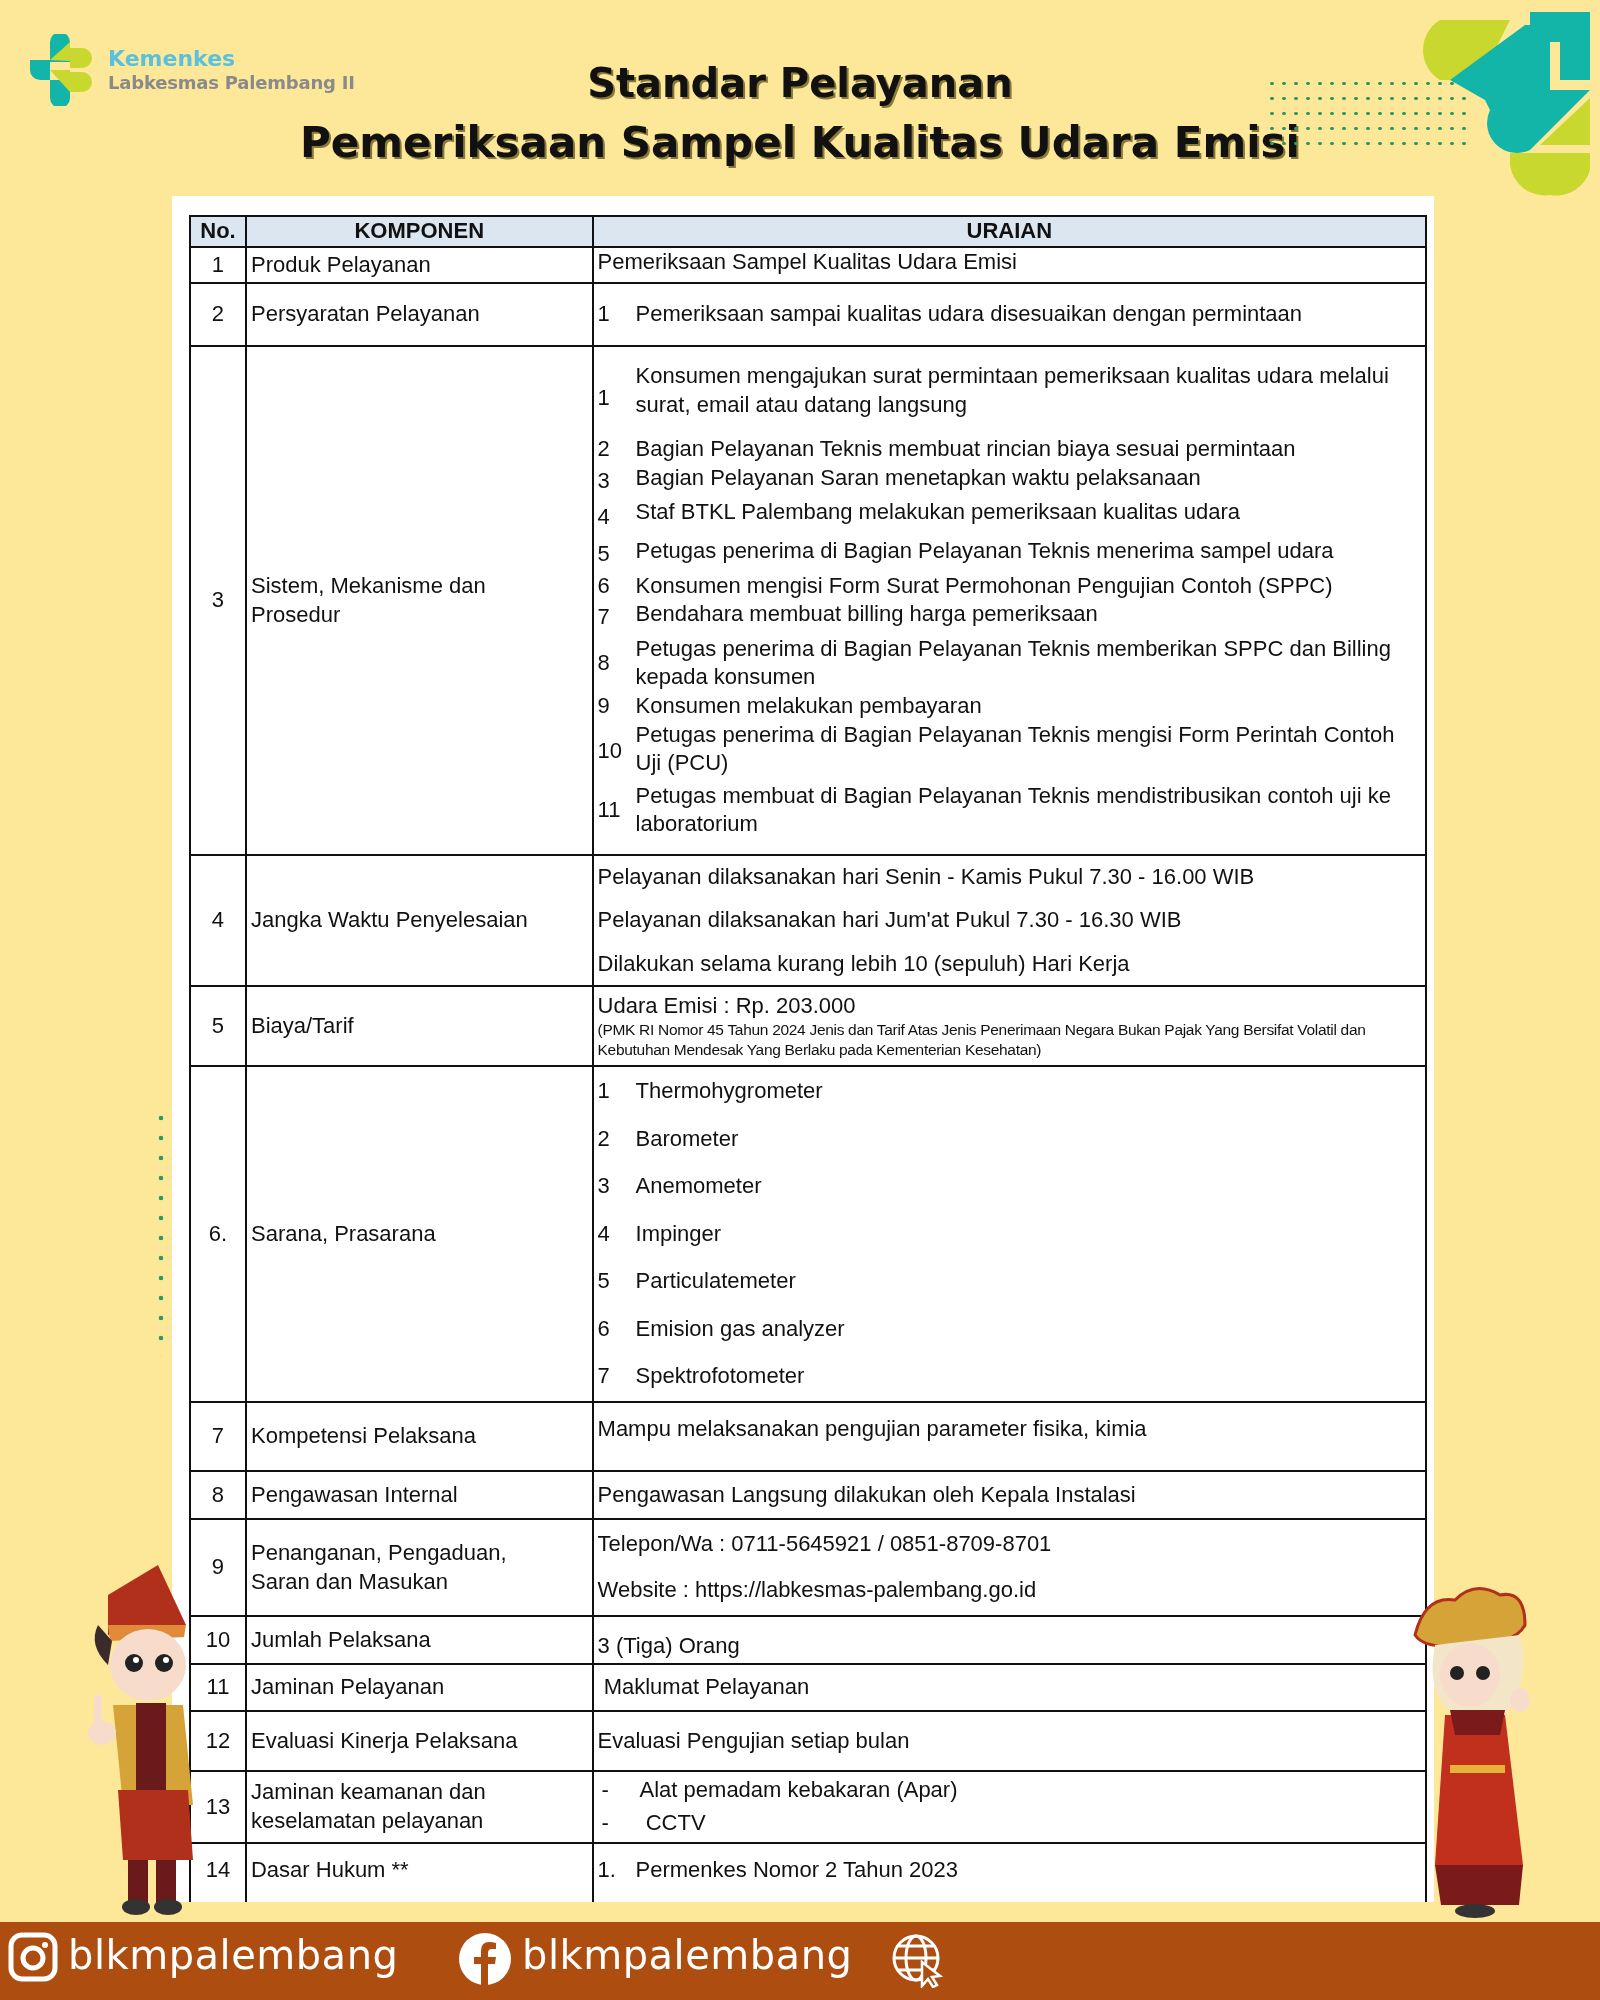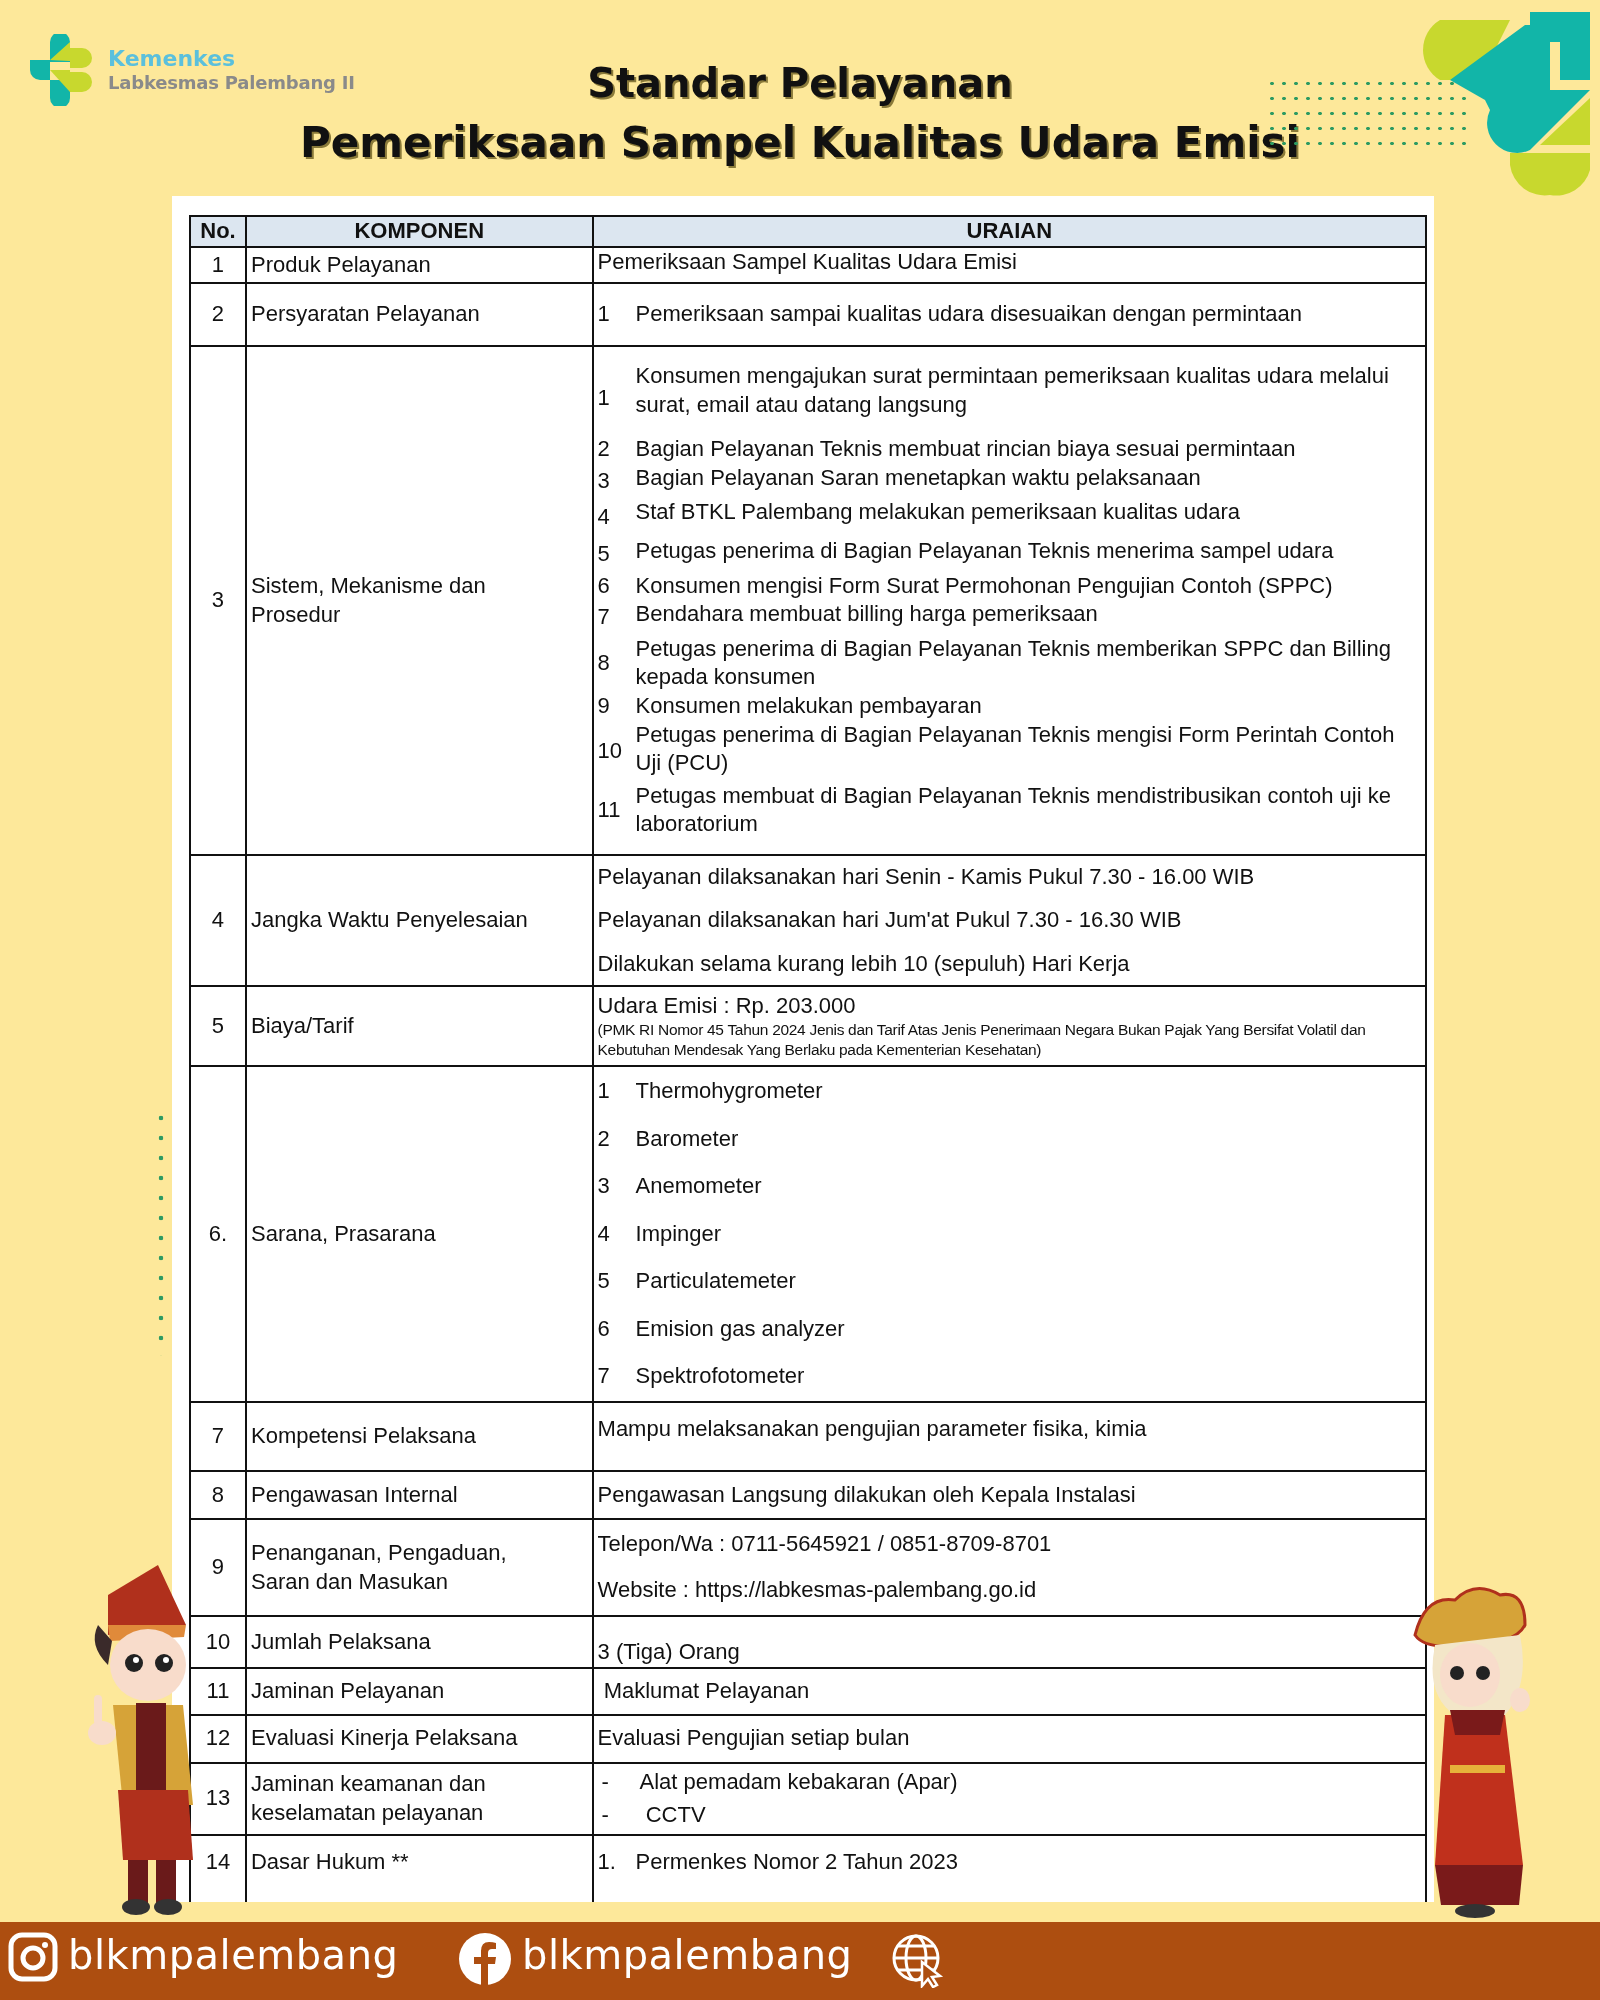--- a/index.html
+++ b/index.html
@@ -193,30 +193,30 @@
       <td class="komp" style="padding-right:60px">Penanganan, Pengaduan, Saran dan Masukan</td>
       <td class="ur">
         <div class="para" style="margin-bottom:17px">Telepon/Wa : 0711-5645921 / 0851-8709-8701</div>
         <div class="para">Website : https://labkesmas-palembang.go.id</div>
       </td>
     </tr>
 
     <tr style="height:48px">
       <td class="no">10</td>
       <td class="komp">Jumlah Pelaksana</td>
-      <td class="ur" style="vertical-align:top;padding-top:21px">3 (Tiga) Orang</td>
+      <td class="ur" style="vertical-align:top;padding-top:15px">3 (Tiga) Orang</td>
     </tr>
 
     <tr style="height:47px">
       <td class="no">11</td>
       <td class="komp">Jaminan Pelayanan</td>
       <td class="ur" style="white-space:pre"> Maklumat Pelayanan</td>
     </tr>
 
-    <tr style="height:48px">
+    <tr style="height:60px">
       <td class="no">12</td>
       <td class="komp">Evaluasi Kinerja Pelaksana</td>
       <td class="ur">Evaluasi Pengujian setiap bulan</td>
     </tr>
 
     <tr style="height:72px">
       <td class="no">13</td>
       <td class="komp" style="padding-right:60px">Jaminan keamanan dan keselamatan pelayanan</td>
       <td class="ur">
         <div class="olist" style="row-gap:4px;grid-template-columns:38px 1fr;padding-left:4px">

